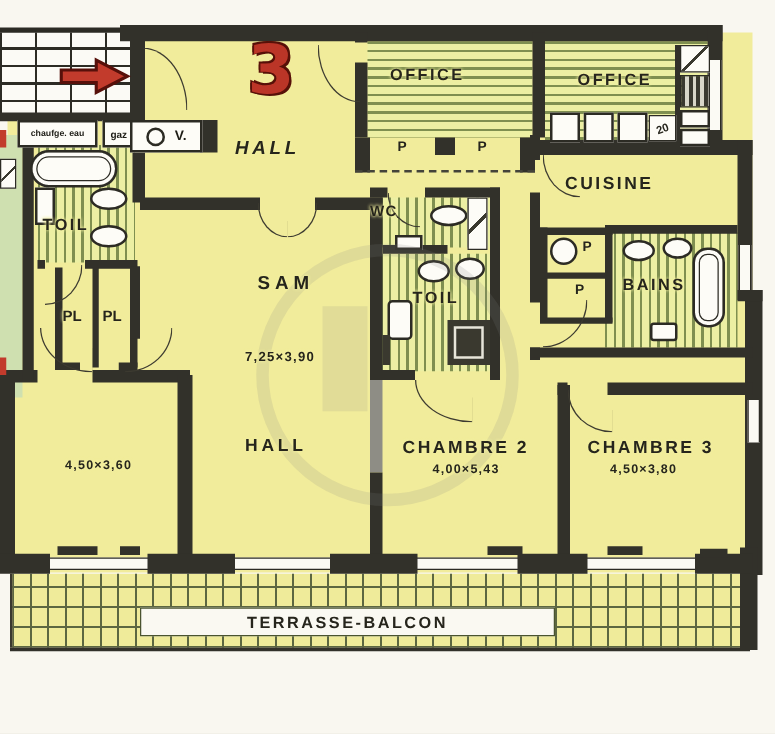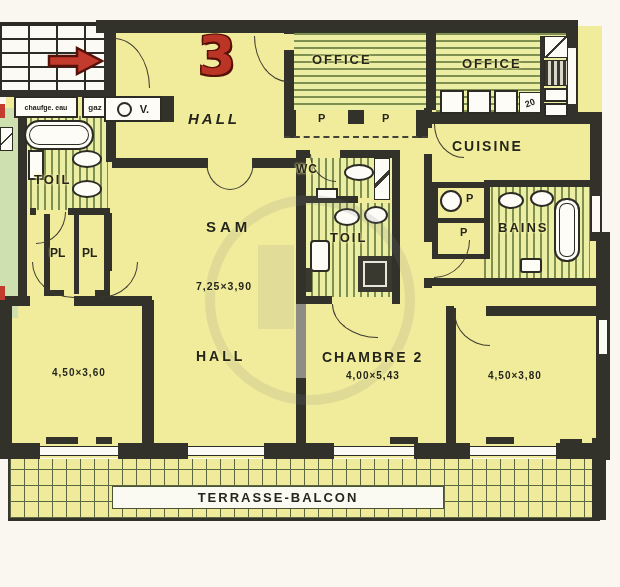--- a/index.html
+++ b/index.html
@@ -215,20 +215,21 @@
   <div class="lbl" style="left:34px;top:172px;font-size:13px;letter-spacing:2px;">TOIL</div>
   <div class="lbl" style="left:296px;top:162px;font-size:12px;letter-spacing:1px;">WC</div>
   <div class="lbl" style="left:330px;top:230px;font-size:13px;letter-spacing:2px;">TOIL</div>
   <div class="lbl" style="left:498px;top:220px;font-size:13px;letter-spacing:2px;">BAINS</div>
   <div class="lbl" style="left:206px;top:218px;font-size:15px;letter-spacing:4px;">SAM</div>
   <div class="lbl dims" style="left:196px;top:280px;font-size:10.5px;letter-spacing:1px;">7,25×3,90</div>
   <div class="lbl" style="left:196px;top:348px;font-size:14px;letter-spacing:3px;">HALL</div>
   <div class="lbl dims" style="left:52px;top:367px;font-size:10px;letter-spacing:1px;">4,50×3,60</div>
   <div class="lbl" style="left:322px;top:349px;font-size:14px;letter-spacing:2px;">CHAMBRE 2</div>
   <div class="lbl dims" style="left:346px;top:370px;font-size:10px;letter-spacing:1px;">4,00×5,43</div>
+  <div class="lbl" style="left:470px;top:349px;font-size:14px;letter-spacing:2px;">CHAMBRE 3</div>
   <div class="lbl dims" style="left:488px;top:370px;font-size:10px;letter-spacing:1px;">4,50×3,80</div>
 
   <div class="lbl" style="left:50px;top:246px;font-size:12px;">PL</div>
   <div class="lbl" style="left:82px;top:246px;font-size:12px;">PL</div>
   <div class="lbl" style="left:318px;top:112px;font-size:11px;">P</div>
   <div class="lbl" style="left:382px;top:112px;font-size:11px;">P</div>
   <div class="lbl" style="left:466px;top:192px;font-size:11px;">P</div>
   <div class="lbl" style="left:460px;top:226px;font-size:11px;">P</div>
 
   <div class="band" style="left:112px;top:486px;width:330px;height:21px;">

